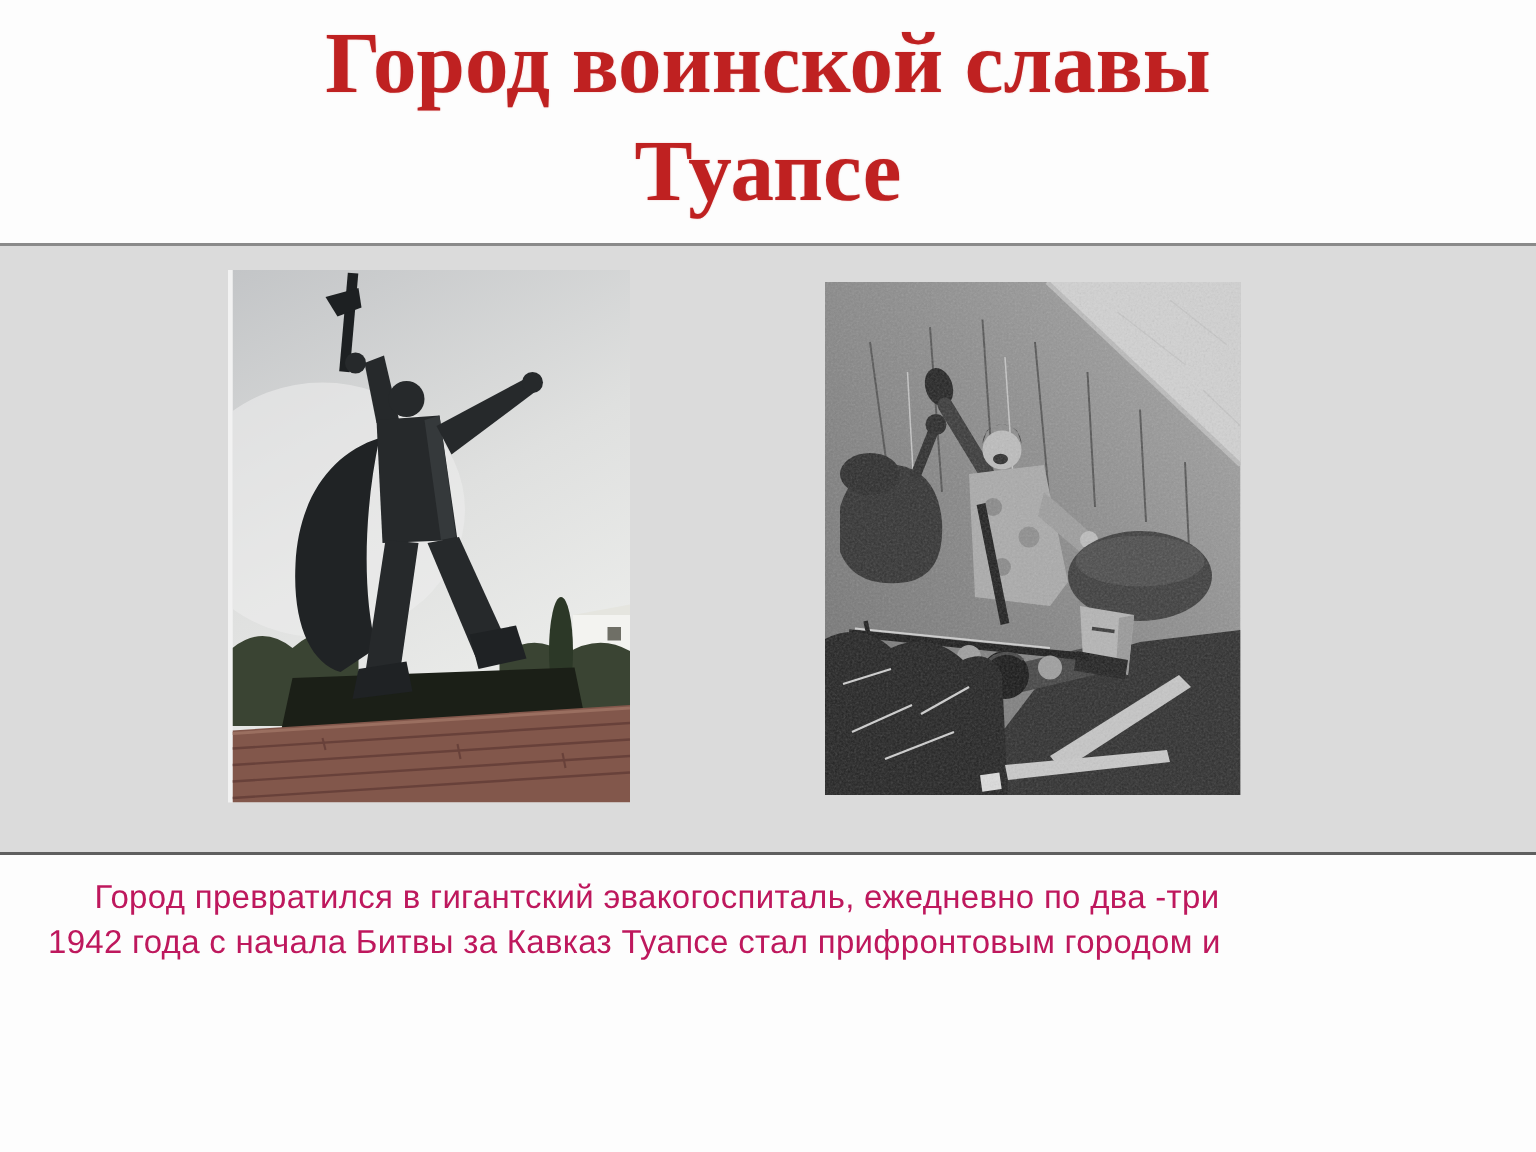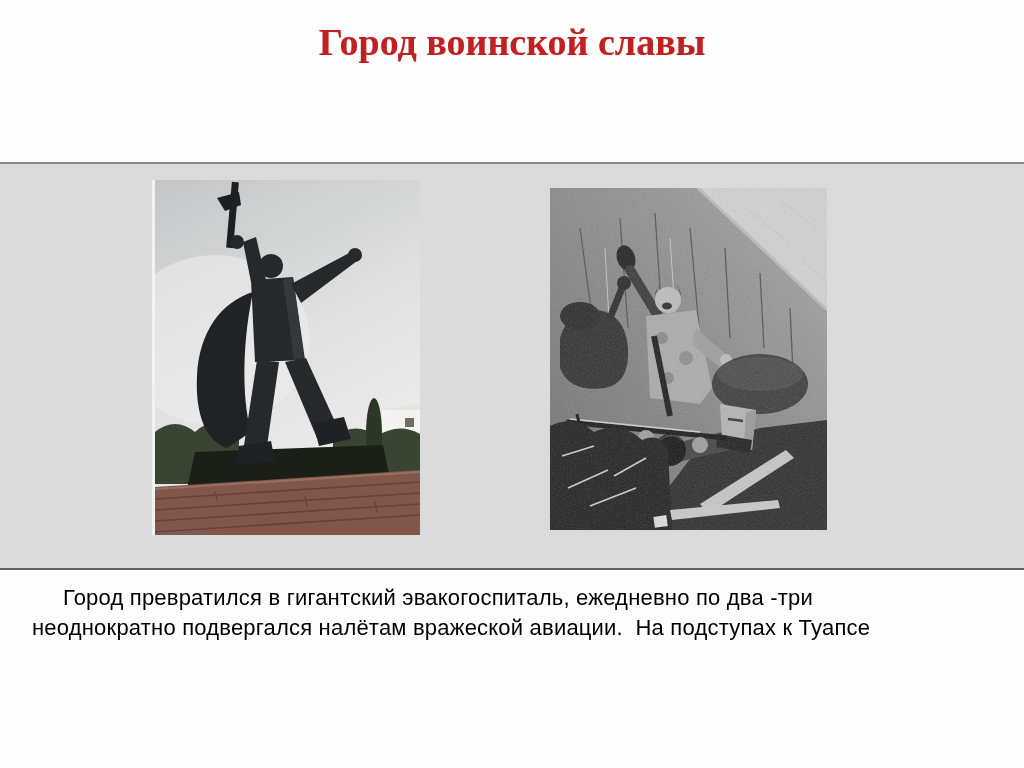--- a/index.html
+++ b/index.html
@@ -4,48 +4,49 @@
 <style>
   html,body{margin:0;padding:0;background:#ffffff;}
   .slide{
     position:relative;width:1024px;height:768px;background:#fdfdfd;
     font-family:"Liberation Sans",sans-serif;overflow:hidden;
   }
   
   .title-block{
     position:absolute;top:6px;left:0;width:1024px;text-align:center;
     font-family:"Liberation Serif","DejaVu Serif",serif;font-weight:bold;
-    color:#bf2121;font-size:38px;line-height:72px;
+    color:#bf2121;font-size:58px;line-height:72px;
     text-shadow:0 0 1px rgba(191,33,33,.35);
   }
   
   .divider-top{position:absolute;top:162px;left:0;width:1024px;height:2px;background:#8a8a8a;}
   .photo-band{
     position:absolute;top:164px;left:0;width:1024px;height:404px;
     background:#dbdbdb;border-bottom:2px solid #5f5f5f;box-sizing:content-box;
   }
   .photo{position:absolute;display:block;}
   .photo svg{display:block;width:100%;height:100%;}
   .photo-left{left:155px;top:16px;width:265px;height:355px;box-shadow:-3px 0 0 #f2f2f2;}
   .photo-right{left:550px;top:24px;width:277px;height:342px;}
   
   .body-text{
     position:absolute;top:583px;left:32px;width:966px;
-    color:#000000;font-size:22px;line-height:29.5px;letter-spacing:.2px;
+    color:#be185d;font-size:22px;line-height:29.5px;letter-spacing:.2px;
   }
   .body-line{white-space:pre;}
   .body-line.indent{text-indent:31px;}
 </style>
 </head>
 <body>
 
 <div class="slide">
 
   <div class="title-block">
     <div>Город воинской славы</div>
+    <div>Туапсе</div>
   </div>
 
   <div class="divider-top"></div>
 
   <div class="photo-band">
 
     <figure class="photo photo-left" style="margin:0">
       <svg viewBox="0 0 265 355" preserveAspectRatio="none">
         <defs>
           <linearGradient id="skyL" x1="0" y1="0" x2="0.4" y2="1">
@@ -186,16 +187,16 @@
           <polygon points="120,322 228,312 230,320 122,332" fill="#c9c9c9"></polygon>
           <rect x="104" y="328" width="13" height="11" fill="#dcdcdc" transform="rotate(-8 110 333)"></rect>
         </g>
         <rect width="277" height="342" filter="url(#grain)" opacity="0.38"></rect>
       </svg>
     </figure>
   </div>
 
   <div class="body-text">
     <div class="body-line indent">Город превратился в гигантский эвакогоспиталь, ежедневно по два -три</div>
-    <div class="body-line">неоднократно подвергался налётам вражеской авиации.  На подступах к Туапсе</div>
+    <div class="body-line">1942 года с начала Битвы за Кавказ Туапсе стал прифронтовым городом и</div>
   </div>
 
 </div>
 
 </body></html>

